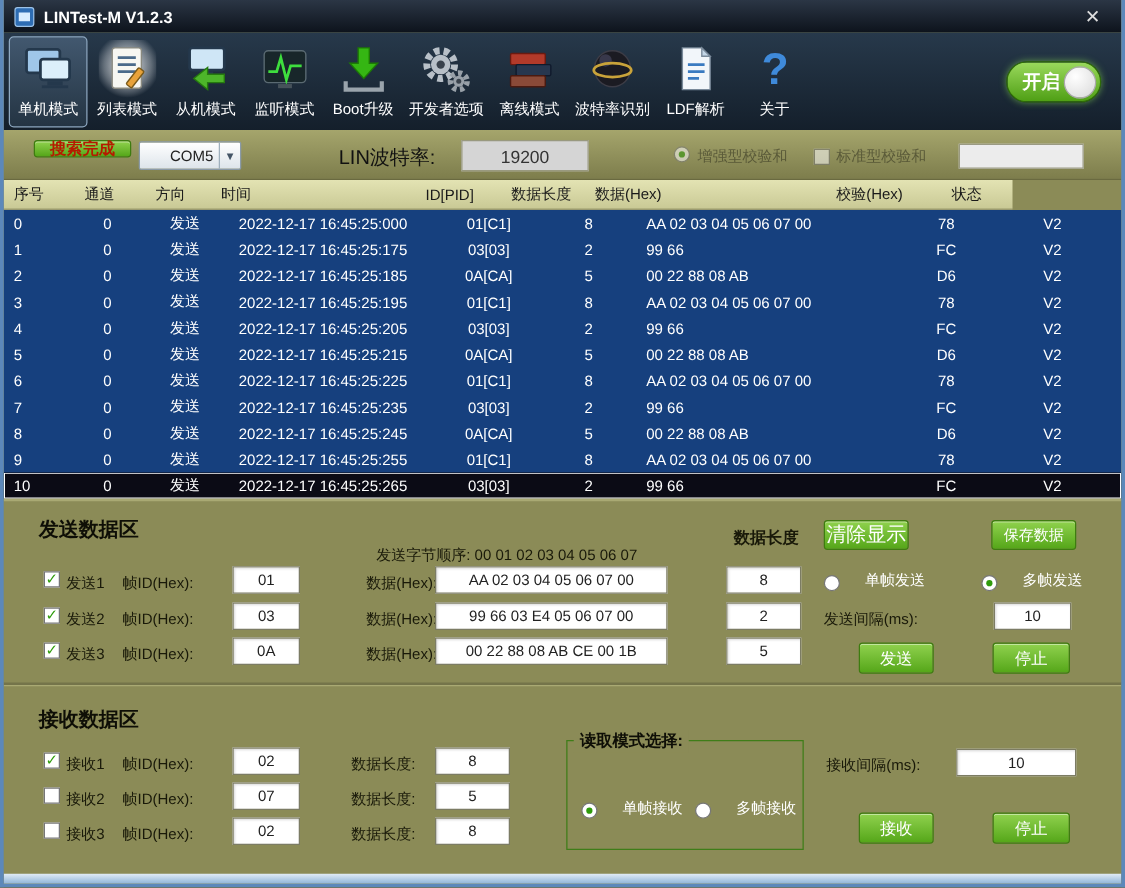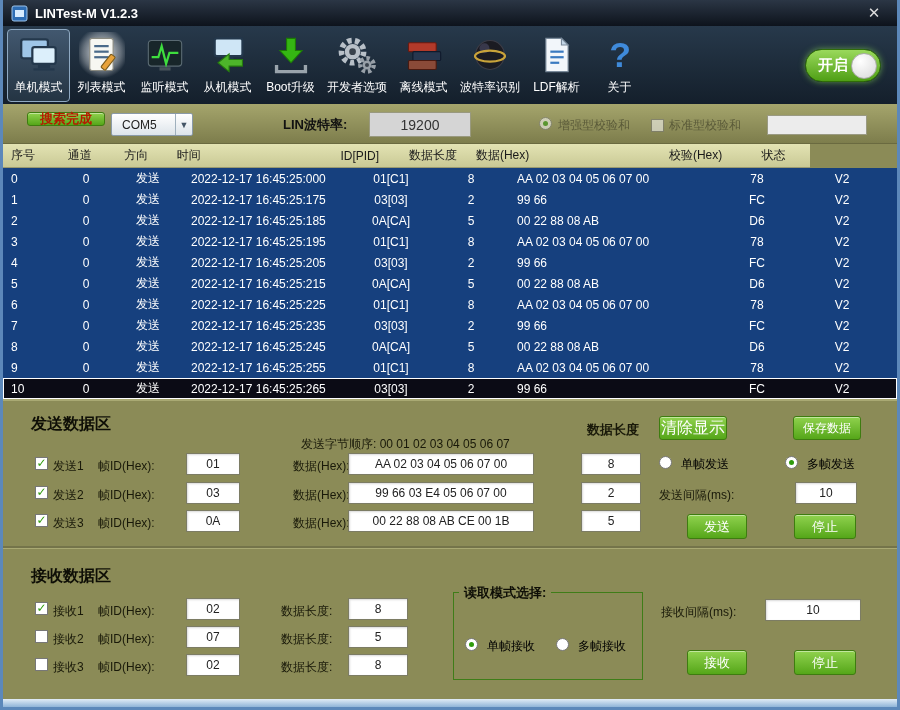--- a/index.html
+++ b/index.html
@@ -30,24 +30,24 @@
     background:radial-gradient(circle at 35% 30%,#ffffff,#d8d8d8);border:1px solid #aaa}
   
   .controlbar{position:absolute;left:0;top:104px;width:894px;height:40px;
     background:linear-gradient(#a5a56c,#7d7d4c);border-bottom:1px solid #6a6a40}
   .controlbar>*{position:absolute}
   .gbtn{background:linear-gradient(#90d24e,#55a619);border:1px solid #3e7c10;border-radius:3px;
     color:#fff;font-size:13px;display:flex;align-items:center;justify-content:center;
     box-shadow:inset 0 1px 0 rgba(255,255,255,.45);font-family:inherit;cursor:default}
   .searchbtn{left:24px;top:8px;width:78px;height:14px;color:#b51b00;font-weight:bold;font-size:13px}
   .combo{left:108px;top:9px;width:82px;height:23px;background:linear-gradient(#ffffff,#dde4ea);
-    border:1px solid #8a9aa8;border-radius:2px;display:flex;align-items:center;font-size:12px;color:#222;padding-left:10px}
+    border:1px solid #8a9aa8;border-radius:2px;display:flex;align-items:center;font-size:12px;color:#222;padding-left:24px}
   .combo .arrow{margin-left:auto;width:17px;height:100%;border-left:1px solid #9fb0bd;display:flex;
     align-items:center;justify-content:center;font-size:9px;color:#456}
-  .baudlabel{left:280px;top:12px;font-size:13px;font-weight:bold;color:#111}
+  .baudlabel{left:268px;top:12px;font-size:16px;font-weight:normal;color:#111}
   .baudfield{left:366px;top:8px;width:102px;height:25px;background:#d5d5d5;border:1px solid #99997f;
     text-align:center;font-size:14px;color:#333;font-family:inherit}
   .dim{opacity:.55}
   .ctl-radio-wrap{left:536px;top:13px;display:flex;gap:6px;font-size:12px;color:#2e2e1c}
   .ctl-chk-wrap{left:648px;top:13px;display:flex;align-items:center;gap:5px;font-size:12px;color:#2e2e1c}
   .emptyfield{left:764px;top:11px;width:100px;height:20px;background:#ececec;border:1px solid #9a9a82}
   
   .cbox{width:13px;height:13px;background:#fff;border:1px solid #777;display:inline-flex;
     align-items:center;justify-content:center;font-size:12px;color:transparent;line-height:1}
   .cbox.on{color:#2f9b0d;font-weight:bold}
@@ -86,21 +86,21 @@
   .srow .cbl{left:50px;top:5px}
   .srow .idl{left:95px;top:5px}
   .srow .idf{left:183px;top:0;width:54px}
   .srow .dl{left:290px;top:5px}
   .srow .dataf{left:345px;top:0;width:186px}
   .srow .lenf{left:578px;top:0;width:60px}
   .rrow .lnl{left:278px;top:5px}
   .rrow .lenf2{left:345px;top:0;width:60px}
   .modebox{left:450px;top:44px;width:190px;height:88px;border:1px solid #3f7d18}
   .modelegend{left:456px;top:36px;background:#8b8b57;padding:0 5px;font-size:13px;font-weight:bold;color:#0e0e06}
-  .radgroup{display:flex;align-items:flex-start;gap:9px;font-size:12px;color:#000000}
+  .radgroup{display:flex;align-items:flex-end;gap:20px;font-size:12px;color:#ffffff}
 </style>
 </head>
 <body>
 
 <div class="window">
 
   <div class="titlebar">
     <svg class="app-ico" viewBox="0 0 17 17">
       <rect x="1" y="1" width="15" height="15" rx="2" fill="#2e6db4" stroke="#9cc2e8"></rect>
       <rect x="4" y="5" width="9" height="7" fill="#d8ecff"></rect>
@@ -129,36 +129,36 @@
             <line x1="11" y1="15" x2="24" y2="15" stroke="#4a6a8a" stroke-width="2"></line>
             <line x1="11" y1="20" x2="24" y2="20" stroke="#4a6a8a" stroke-width="2"></line>
             <rect x="21" y="17" width="5" height="15" rx="1" transform="rotate(38 23.5 24.5)" fill="#e8a23a" stroke="#7a5a1a"></rect>
           </svg>
       </span>
       <span class="tlabel">列表模式</span>
     </div>
     <div class="tool">
       <span class="iconwrap">
         <svg viewBox="0 0 36 36">
+            <rect x="6" y="3" width="25" height="16" rx="2" fill="#cfe6f6" stroke="#24384c" stroke-width="2"></rect>
+            <rect x="15" y="20" width="8" height="3" fill="#24384c"></rect>
+            <path d="M31 27 h-12 v-5 l-10 8 10 8 v-5 h12 z" transform="translate(0,-5)" fill="#4db52a" stroke="#257a0e"></path>
+          </svg>
+      </span>
+      <span class="tlabel">从机模式</span>
+    </div>
+    <div class="tool">
+      <span class="iconwrap">
+        <svg viewBox="0 0 36 36">
             <rect x="3" y="5" width="30" height="23" rx="3" fill="#18262a" stroke="#5a6a72"></rect>
             <polyline points="6,20 12,20 15,10 19,26 22,16 30,16" fill="none" stroke="#3ede3e" stroke-width="2"></polyline>
             <rect x="13" y="29" width="10" height="3" fill="#46525a"></rect>
           </svg>
       </span>
       <span class="tlabel">监听模式</span>
-    </div>
-    <div class="tool">
-      <span class="iconwrap">
-        <svg viewBox="0 0 36 36">
-            <rect x="6" y="3" width="25" height="16" rx="2" fill="#cfe6f6" stroke="#24384c" stroke-width="2"></rect>
-            <rect x="15" y="20" width="8" height="3" fill="#24384c"></rect>
-            <path d="M31 27 h-12 v-5 l-10 8 10 8 v-5 h12 z" transform="translate(0,-5)" fill="#4db52a" stroke="#257a0e"></path>
-          </svg>
-      </span>
-      <span class="tlabel">从机模式</span>
     </div>
     <div class="tool">
       <span class="iconwrap">
         <svg viewBox="0 0 36 36">
             <path d="M14 3 h8 v11 h6 l-10 11 -10-11 h6 z" fill="#35b613" stroke="#1c7a05"></path>
             <path d="M5 27 v6 h26 v-6" fill="none" stroke="#9aa4ac" stroke-width="3"></path>
           </svg>
       </span>
       <span class="tlabel">Boot升级</span>
     </div>

